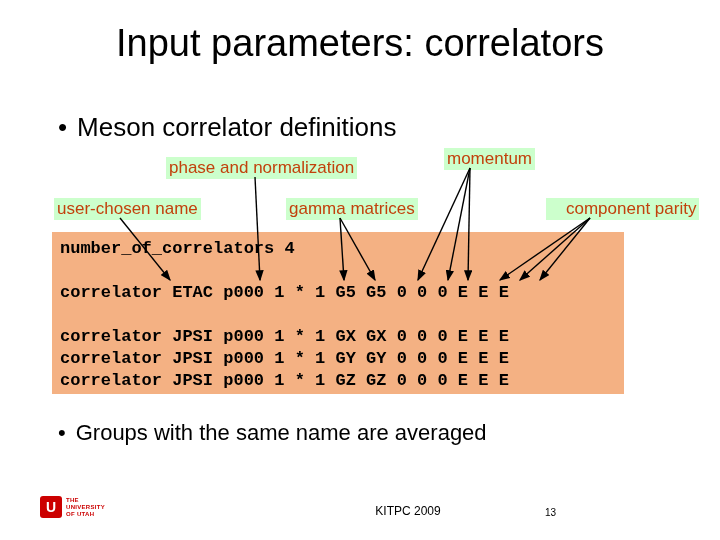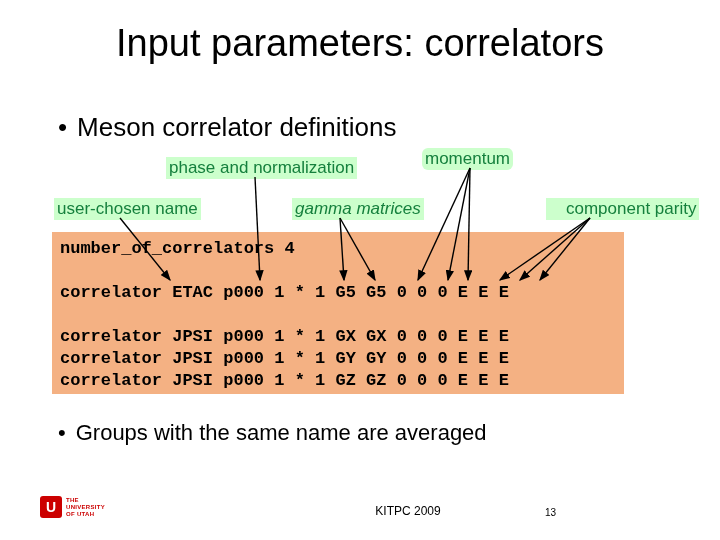--- a/index.html
+++ b/index.html
@@ -37,27 +37,27 @@
   }
   .bullet1::before {
     content: "•";
     margin-right: 10px;
   }
   .label {
     position: absolute;
     background: #ccffcc;
     font-size: 17px;
     padding: 1px 3px;
-    color: #15803d;
+    color: #c2410c;
     white-space: nowrap;
   }
   .label-phase { top: 157px; left: 166px; }
-  .label-momentum { top: 148px; left: 422px; border-radius: 6px; }
+  .label-momentum { top: 148px; left: 444px; }
   .label-user { top: 198px; left: 54px; }
-  .label-gamma { top: 198px; left: 292px; font-style: italic; }
+  .label-gamma { top: 198px; left: 286px; }
   .label-parity { top: 198px; left: 546px; padding-left: 20px; }
 
   .codeblock {
     position: absolute;
     top: 232px;
     left: 52px;
     width: 572px;
     height: 162px;
     background: #f4b183;
     box-sizing: border-box;

